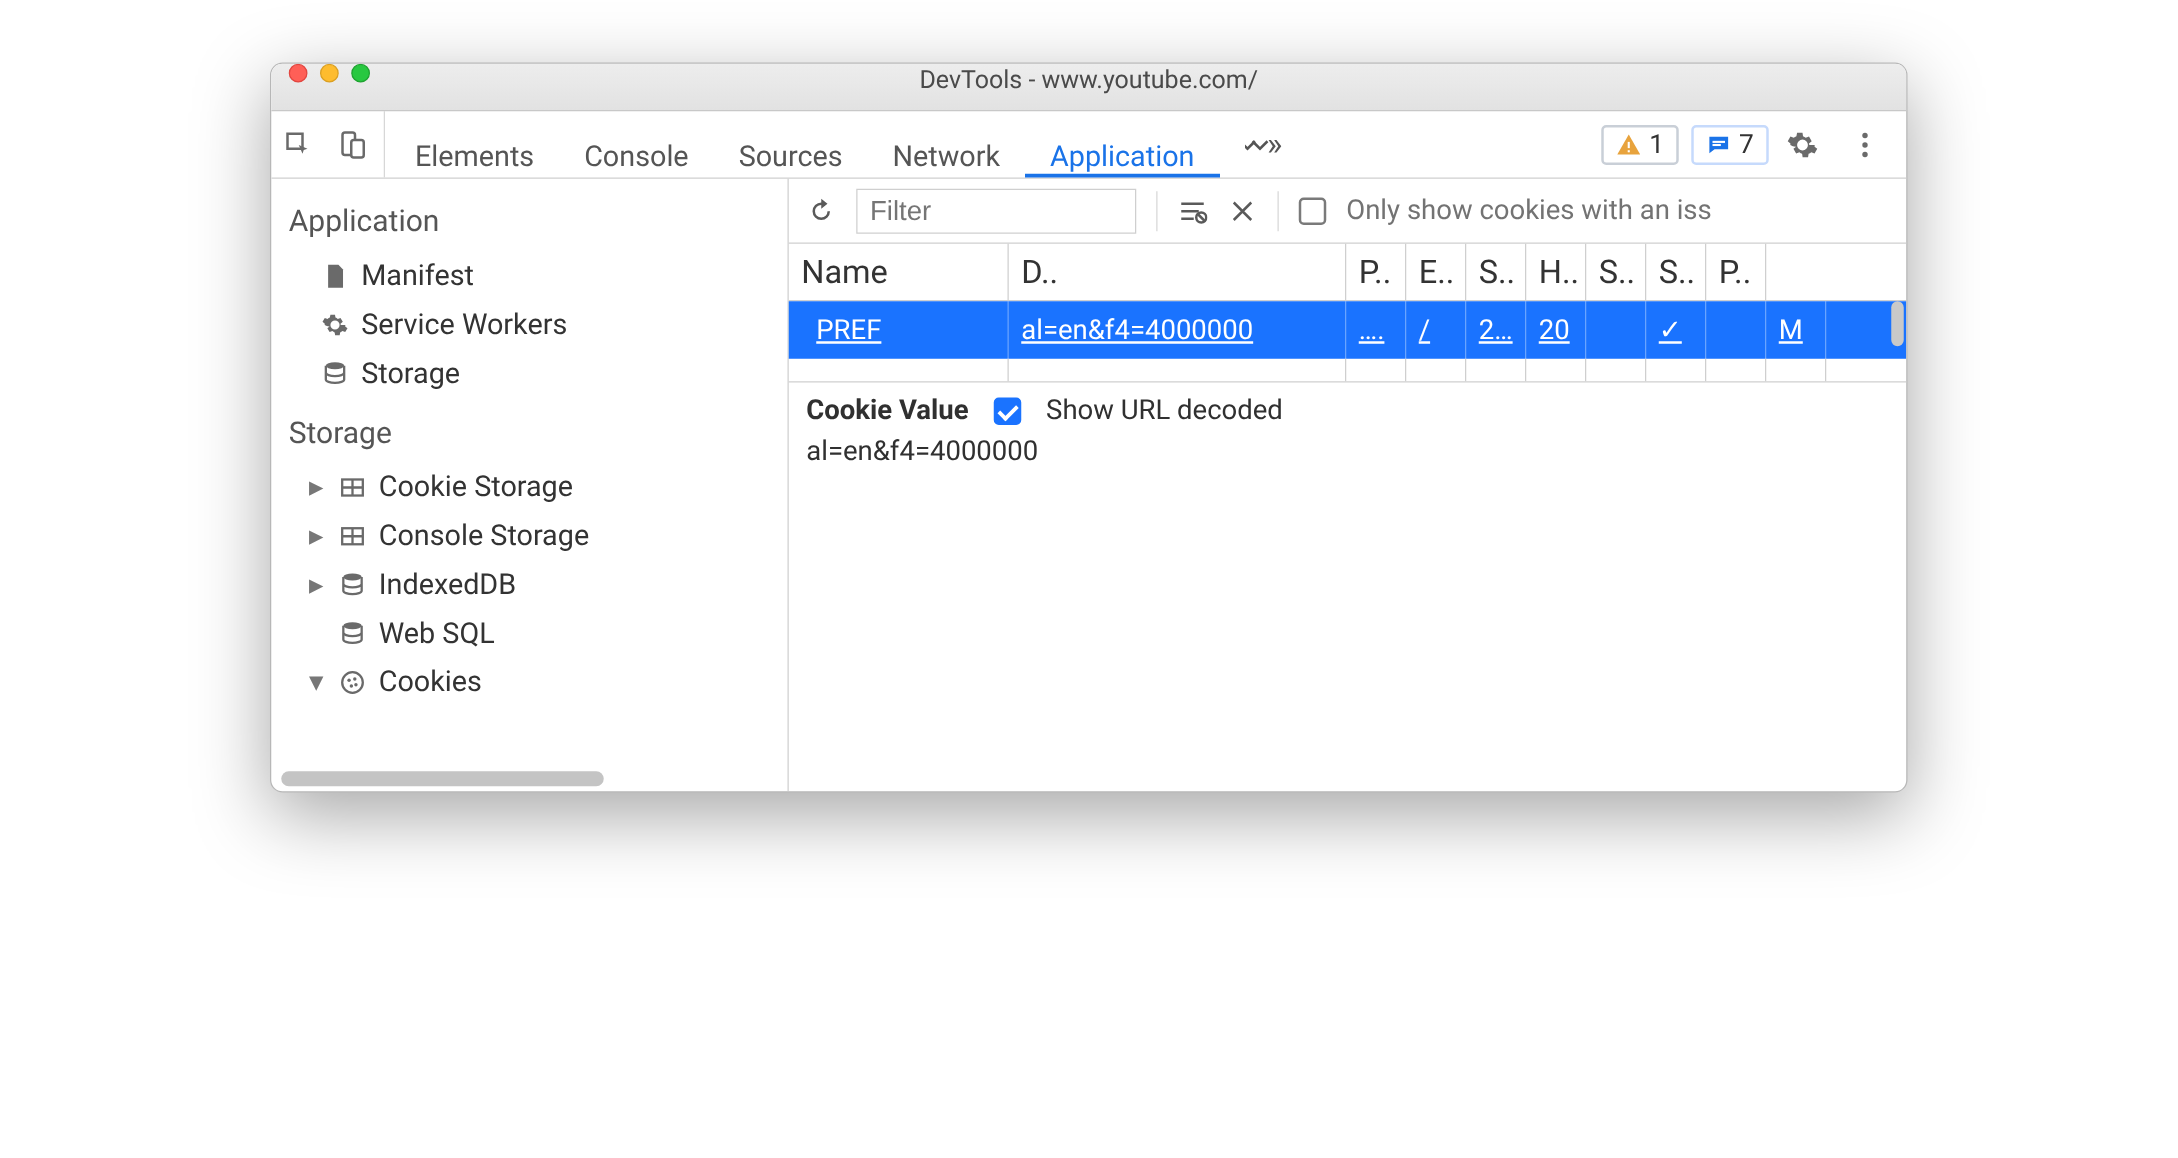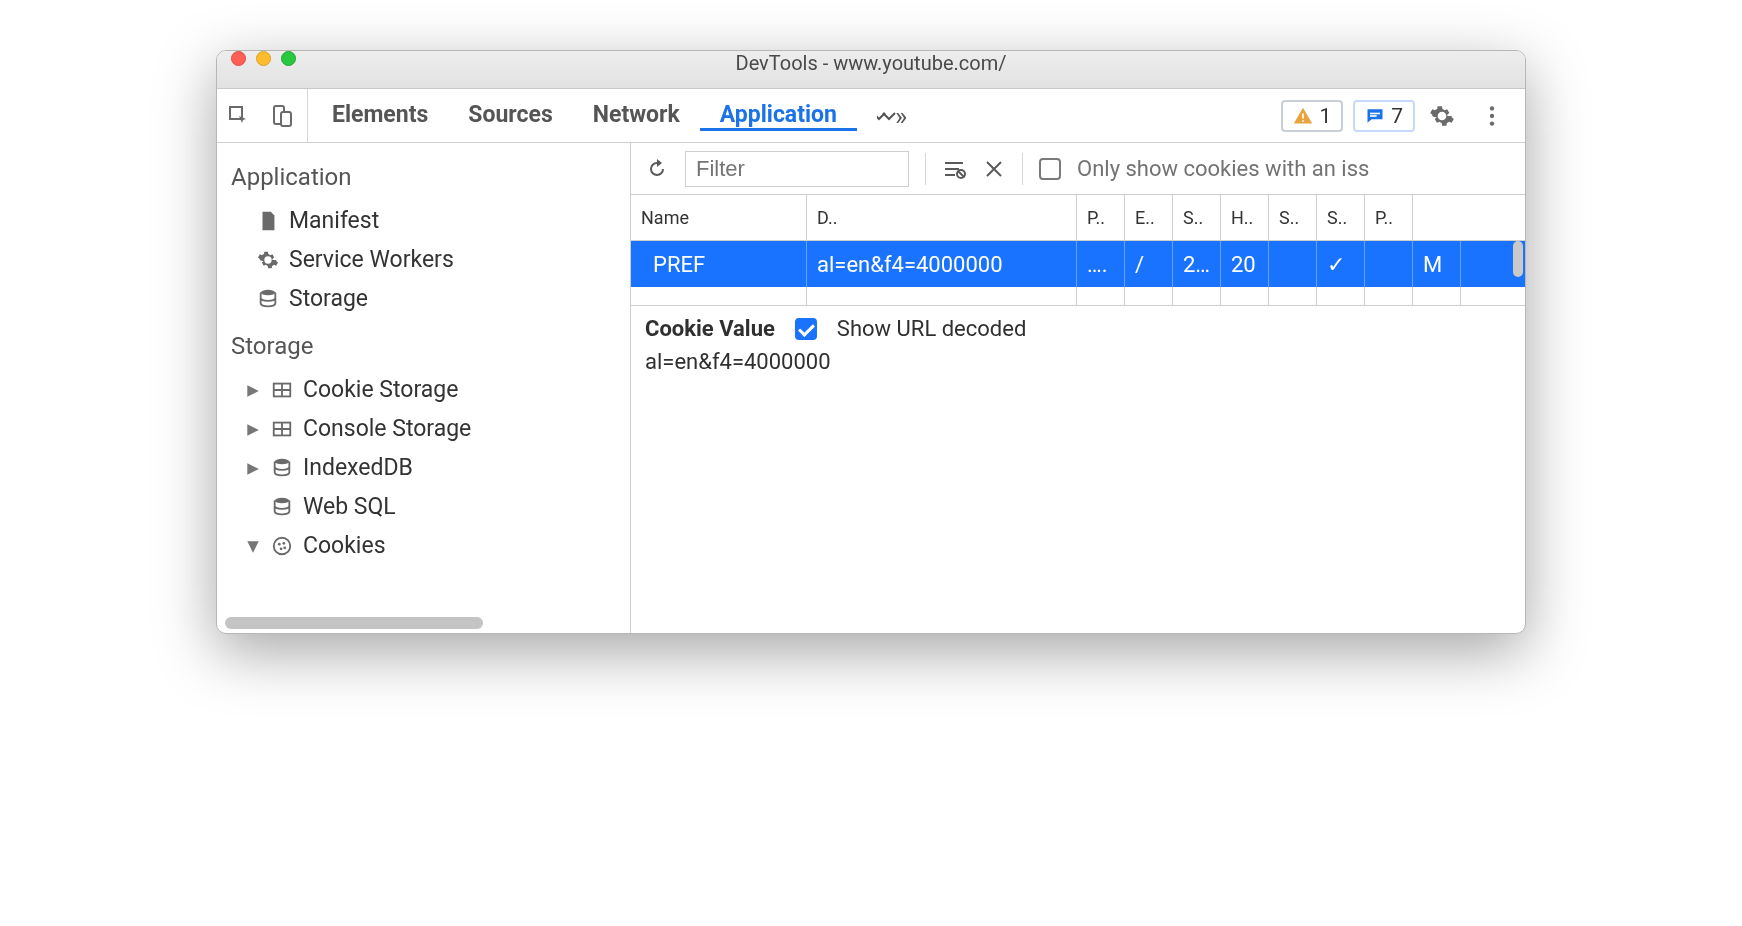--- a/index.html
+++ b/index.html
@@ -34,21 +34,21 @@
   .dot.green{background:#28c840;border:1px solid #1fa330;}
   .title { position:absolute; left:0; right:0; text-align:center; font-size:20px; color:#4a4a4a; pointer-events:none;}
   
   .toolbar {
     height:54px; border-bottom:1px solid #cfcfcf;
     display:flex; align-items:center; padding:0 10px; gap:4px;
     font-size:23px; color:#555;
   }
   .tb-left { display:flex; align-items:center; gap:18px; padding-right:14px; border-right:1px solid #d7d7d7; height:100%;}
   .tb-ico { width:24px; height:24px; display:inline-flex; align-items:center; justify-content:center; fill:#6a6a6a; }
-  .tabs { display:flex; height:100%; align-items:center;font-weight:bold; }
+  .tabs { display:flex; height:100%; align-items:flex-end; }
   .tab { padding:0 20px; display:flex; align-items:center; cursor:default; color:#555; border-bottom:3px solid transparent;}
   .tab.active { color:#1a73e8; border-bottom-color:#1a73e8; }
   .more-tabs { display:flex; align-items:center; padding:0 16px; color:#555;}
   .spacer { flex:1; }
   .badges { display:flex; gap:10px; align-items:center; }
   .badge {
     display:flex; align-items:center; gap:6px;
     border:2px solid #c6dafc; border-radius:4px; padding:2px 10px; font-size:21px; color:#333;
   }
   .badge.warn { border-color:#c9cfd7; }
@@ -94,24 +94,24 @@
   .chk {
     width:22px; height:22px; border:2px solid #7a7a7a; border-radius:4px; display:inline-block; vertical-align:middle;
   }
   .mt-label { color:#737373; white-space:nowrap; overflow:hidden; }
   
   .grid-head, .grid-row {
     display:grid;
     grid-template-columns: 176px 270px 48px 48px 48px 48px 48px 48px 48px 48px;
   }
   .grid-head { border-bottom:1px solid #cfcfcf; height:46px; }
-  .grid-head > div { border-right:1px solid #cfcfcf; display:flex; align-items:center; padding:0 10px; font-size:18px; color:#333; overflow:hidden; white-space:nowrap;}
+  .grid-head > div { border-right:1px solid #cfcfcf; display:flex; align-items:center; padding:0 10px; font-size:26px; color:#333; overflow:hidden; white-space:nowrap;}
   .grid-body { position:relative; }
   .grid-row { height:46px; background:#1a73ff; color:#fff; }
-  .grid-row > div { border-right:1px solid rgba(255,255,255,.35); display:flex; align-items:center; padding:0 10px; overflow:hidden; white-space:nowrap; font-size:22px;}
+  .grid-row > div { border-right:1px solid rgba(255,255,255,.35); display:flex; align-items:center; padding:0 10px; overflow:hidden; white-space:nowrap; font-size:22px;text-decoration:underline;}
   .grid-row > div:first-child { padding-left:22px; }
   .grid-gap { height:18px; }
   .grid-gap-inner {
     display:grid;
     grid-template-columns: 176px 270px 48px 48px 48px 48px 48px 48px 48px 48px;
     height:100%;
   }
   .grid-gap-inner > div { border-right:1px solid #cfcfcf; }
   .detail {
     border-top:1px solid #cfcfcf; padding:10px 14px; font-size:22px;
@@ -154,20 +154,21 @@
       </span>
       <span class="tb-ico">
         <svg viewBox="0 0 24 24">
               <rect x="5" y="2" width="10" height="18" rx="2" fill="none" stroke="#6a6a6a" stroke-width="2"></rect>
               <rect x="12" y="8" width="10" height="14" rx="2" fill="#fff" stroke="#6a6a6a" stroke-width="2"></rect>
             </svg>
       </span>
     </div>
     <div class="tabs">
       <div class="tab">Elements</div>
+      <div class="tab">Console</div>
       <div class="tab">Sources</div>
       <div class="tab">Network</div>
       <div class="tab active">Application</div>
     </div>
     <div class="more-tabs">
       <svg width="24" height="24" viewBox="0 0 24 24">
             <path d="M6 9l6 6 6-6" fill="none" stroke="#555" stroke-width="2"></path>
             <path d="M6 9l6 6 6-6" fill="none" stroke="#555" stroke-width="2" transform="translate(-10,0)"></path>
           </svg>
       <span style="font-size:26px; margin-left:-6px;">»</span>

